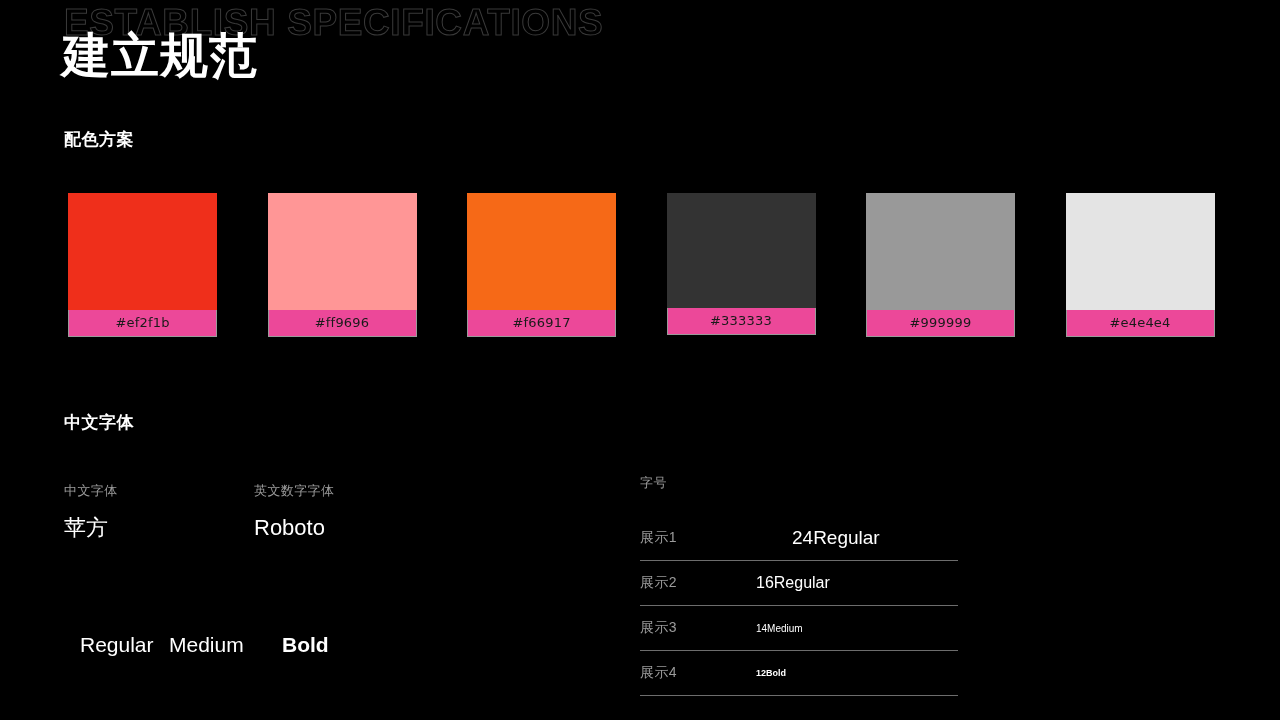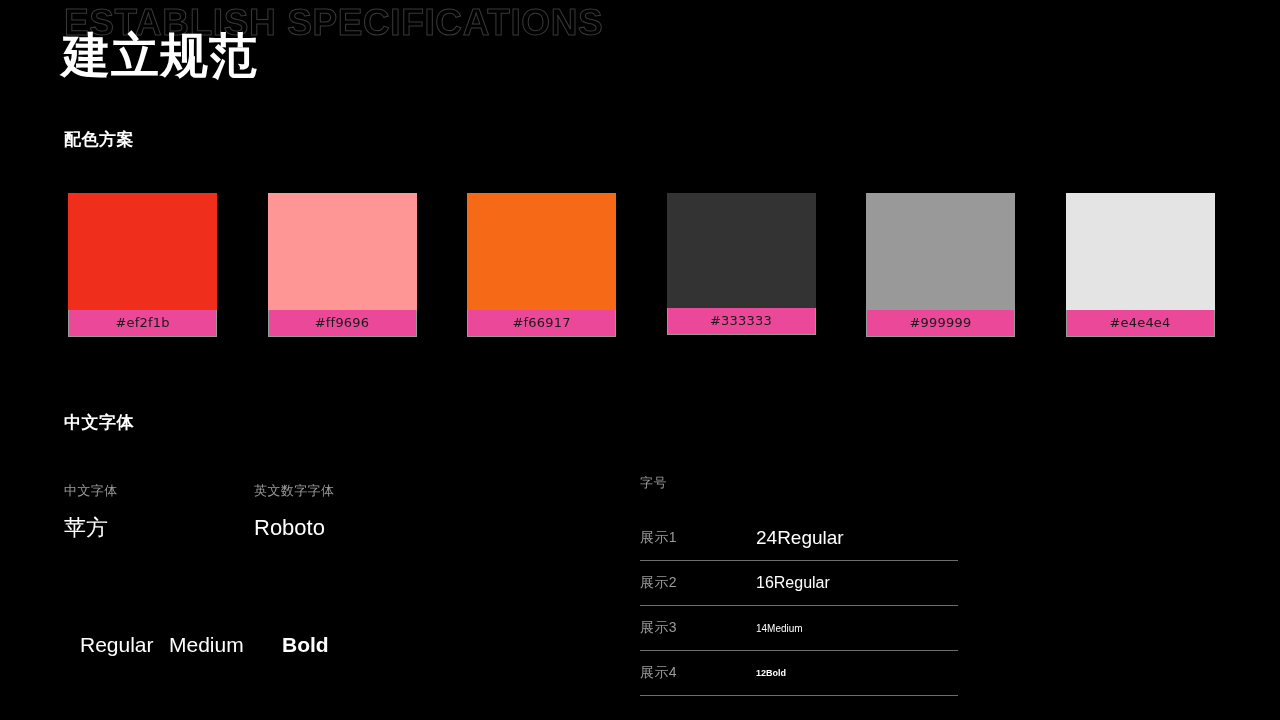--- a/index.html
+++ b/index.html
@@ -167,21 +167,21 @@
     margin-top: 24px;
     width: 318px;
   }
   .size-row {
     position: relative;
     height: 44px;
     border-bottom: 1px solid #6d6d6d;
     display: flex;
     align-items: center;
   }
-  .size-row:first-child { border-bottom: 1px solid #6d6d6d; }
+  .size-row:first-child { border-bottom: 1px solid #6d6d6d; gap: 36px; }
   .size-row-name {
     width: 116px;
     flex: none;
     font-size: 14px;
     color: #9b9b9b;
     letter-spacing: 0.4px;
   }
   .size-row-sample {
     flex: 1;
     color: #ffffff;

